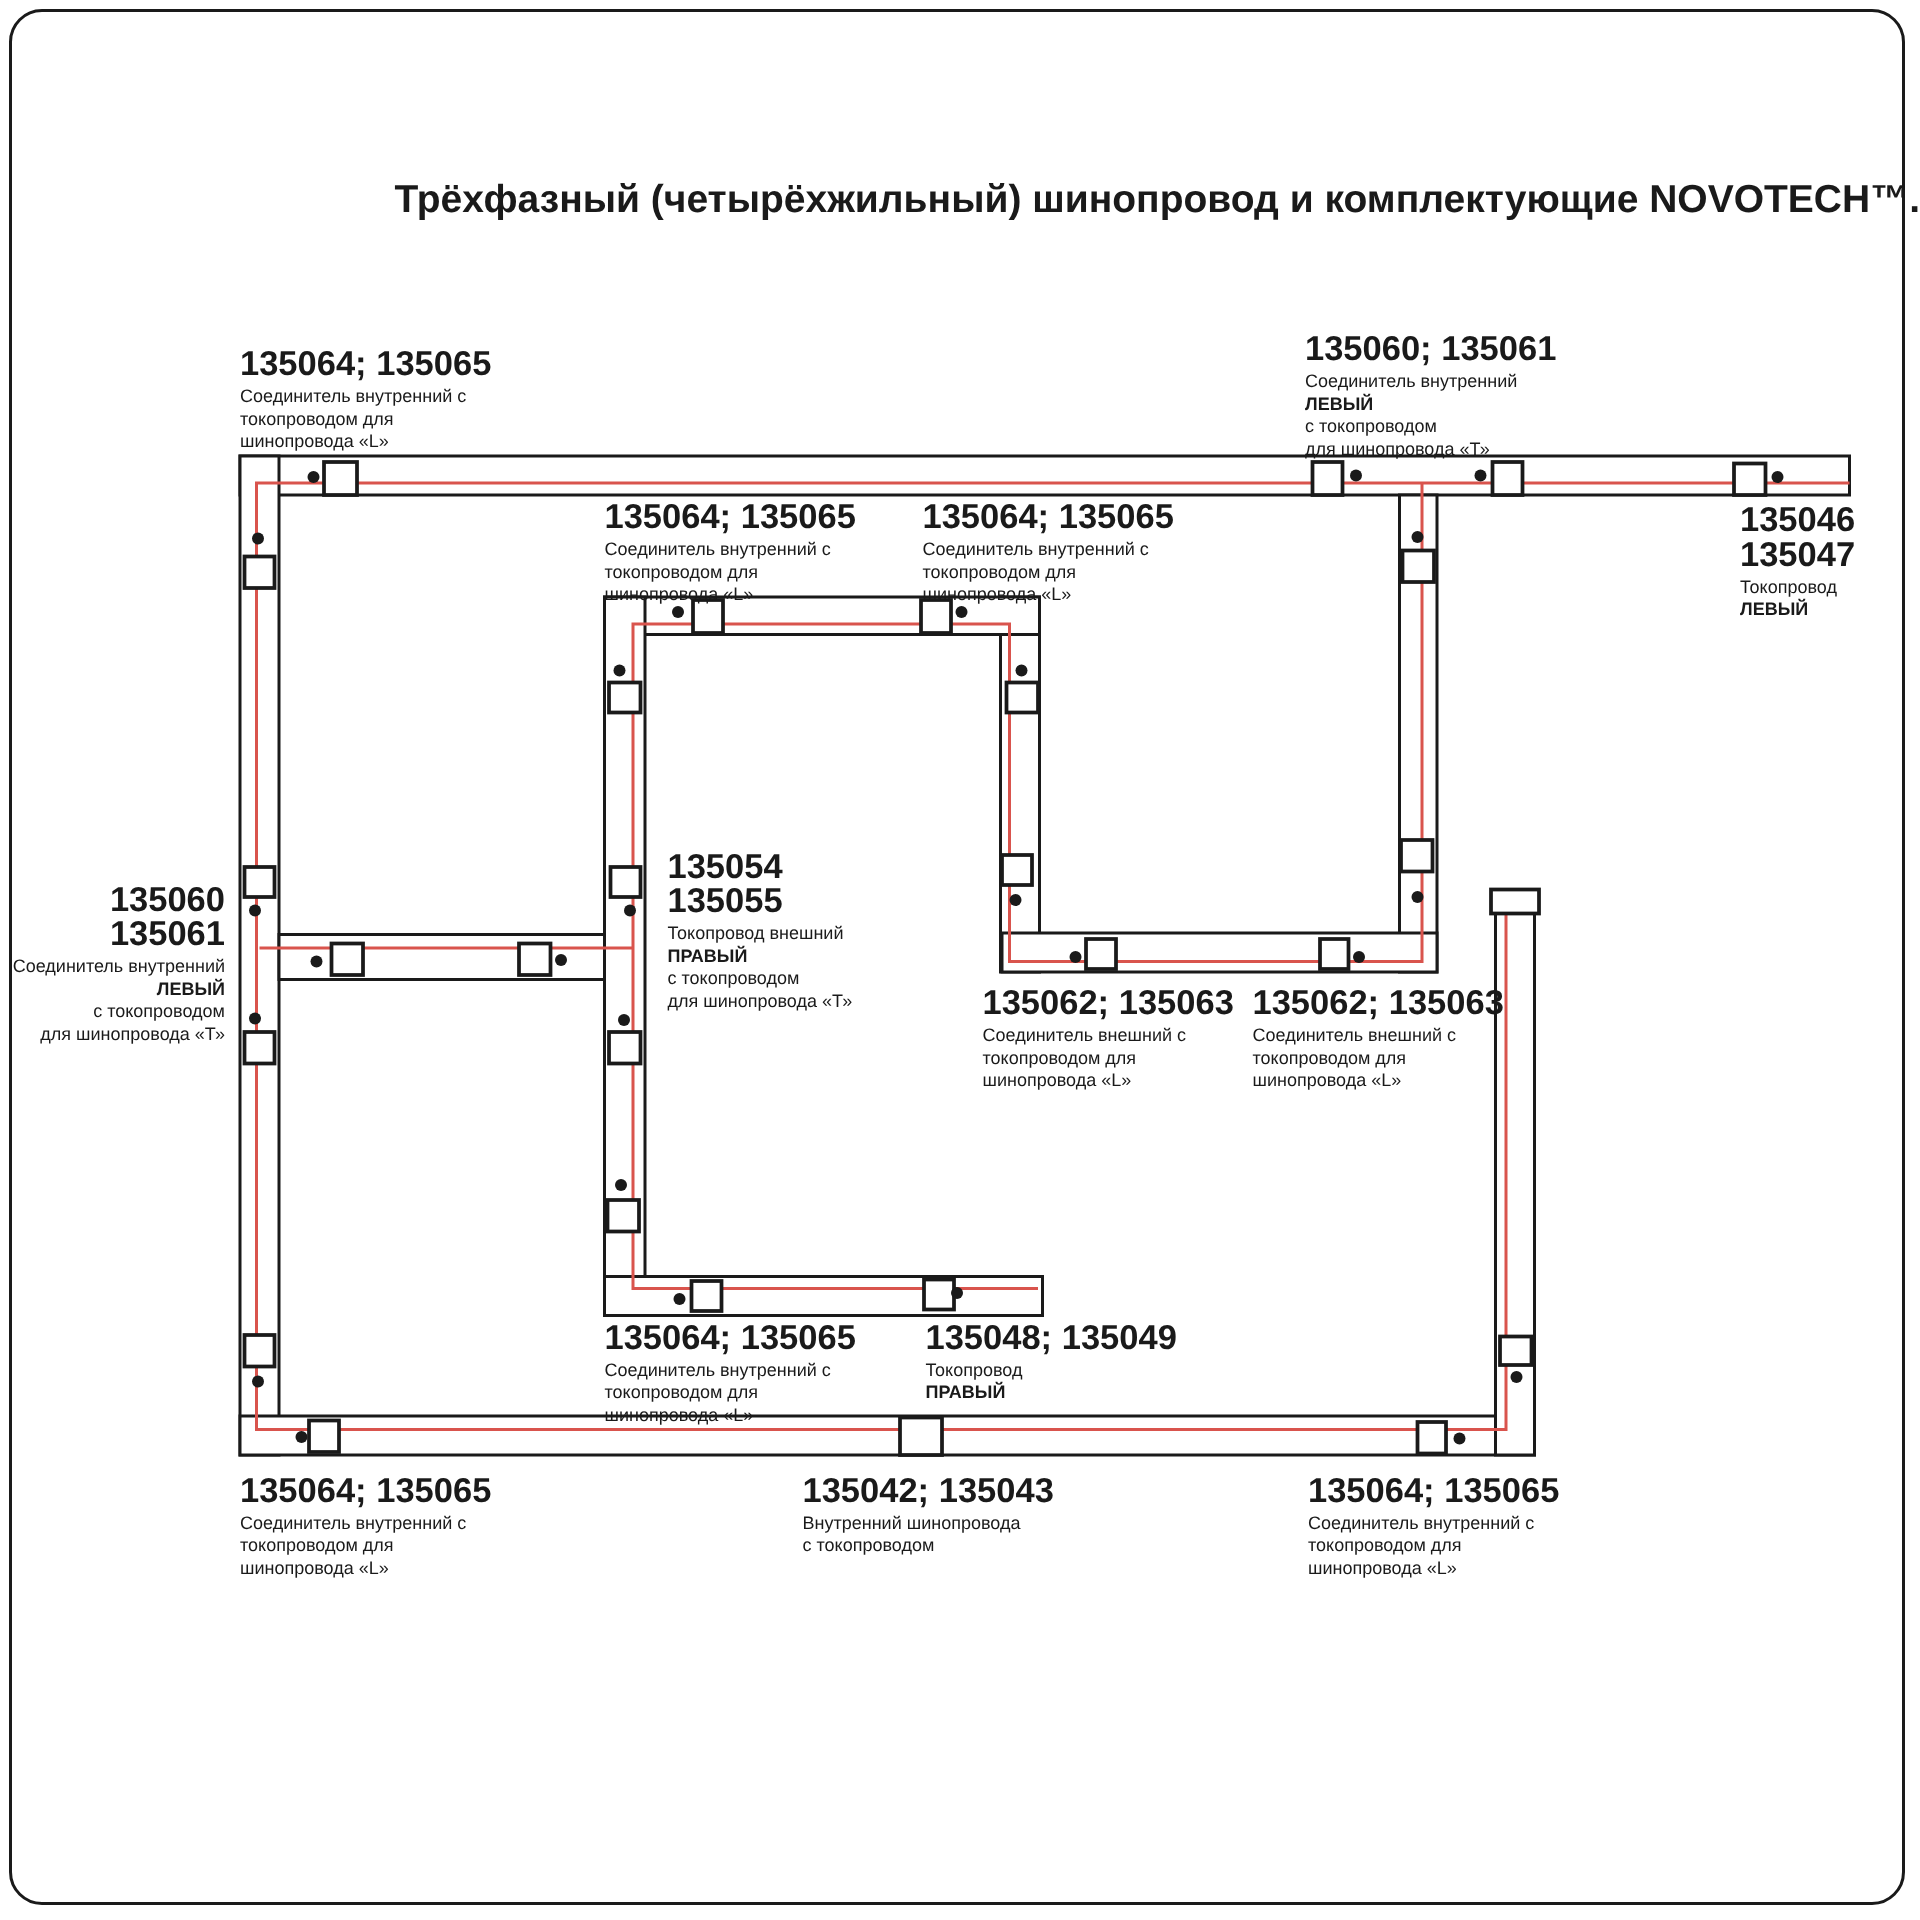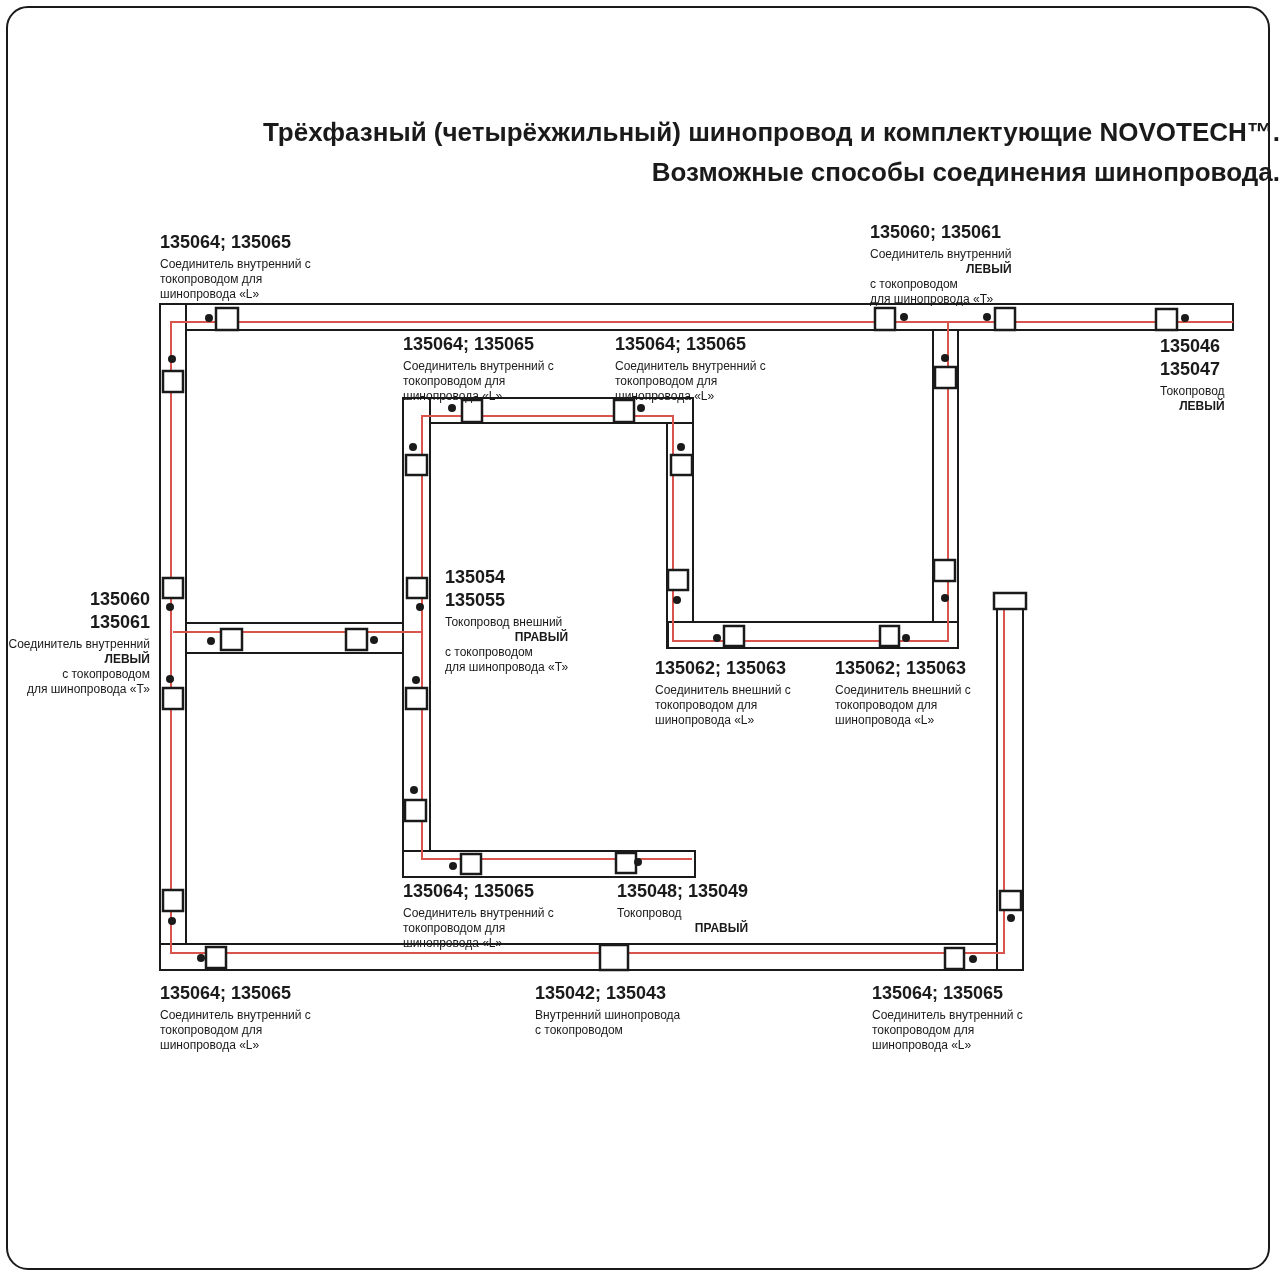--- a/index.html
+++ b/index.html
@@ -17,35 +17,34 @@
   .title{
     position:absolute;top:64px;left:0;width:100%;text-align:right;
     font-size:26px;font-weight:bold;line-height:40px;margin-top:48px;
   }
   svg.diagram{position:absolute;left:0;top:0;}
   .track{fill:#ffffff;stroke:var(--ink);stroke-width:2;}
   .red{fill:none;stroke:var(--red);stroke-width:2;}
   .sq{fill:#ffffff;stroke:var(--ink);stroke-width:2.5;}
   .dot{fill:var(--ink);stroke:none;}
   .lbl{position:absolute;white-space:nowrap;}
-  .code{font-size:18px;font-weight:bold;line-height:23px;}
+  .code{font-size:23px;font-weight:bold;line-height:23px;}
   .desc{font-size:12px;line-height:15px;}
   .code + .desc{margin-top:3px;}
-  .b{font-weight:bold;text-align:right;}
+  .b{font-weight:bold;}
   .right{text-align:right;}
 </style>
 </head>
 <body>
 
 <div class="stage">
   <div class="frame"></div>
 
   <div class="title">
     <div>Трёхфазный (четырёхжильный) шинопровод и комплектующие NOVOTECH™.</div>
-    <div>Возможные способы соединения шинопровода.</div>
   </div>
 
   <svg class="diagram" width="1280" height="1280" viewBox="0 0 1280 1280">
 
     <g>
       <rect class="track" x="160" y="304" width="1073" height="26"></rect>
       <rect class="track" x="160" y="304" width="26" height="666"></rect>
       <rect class="track" x="160" y="944" width="863" height="26"></rect>
       <rect class="track" x="997" y="608" width="26" height="362"></rect>
       <rect class="track" x="933" y="330" width="25" height="318"></rect>

